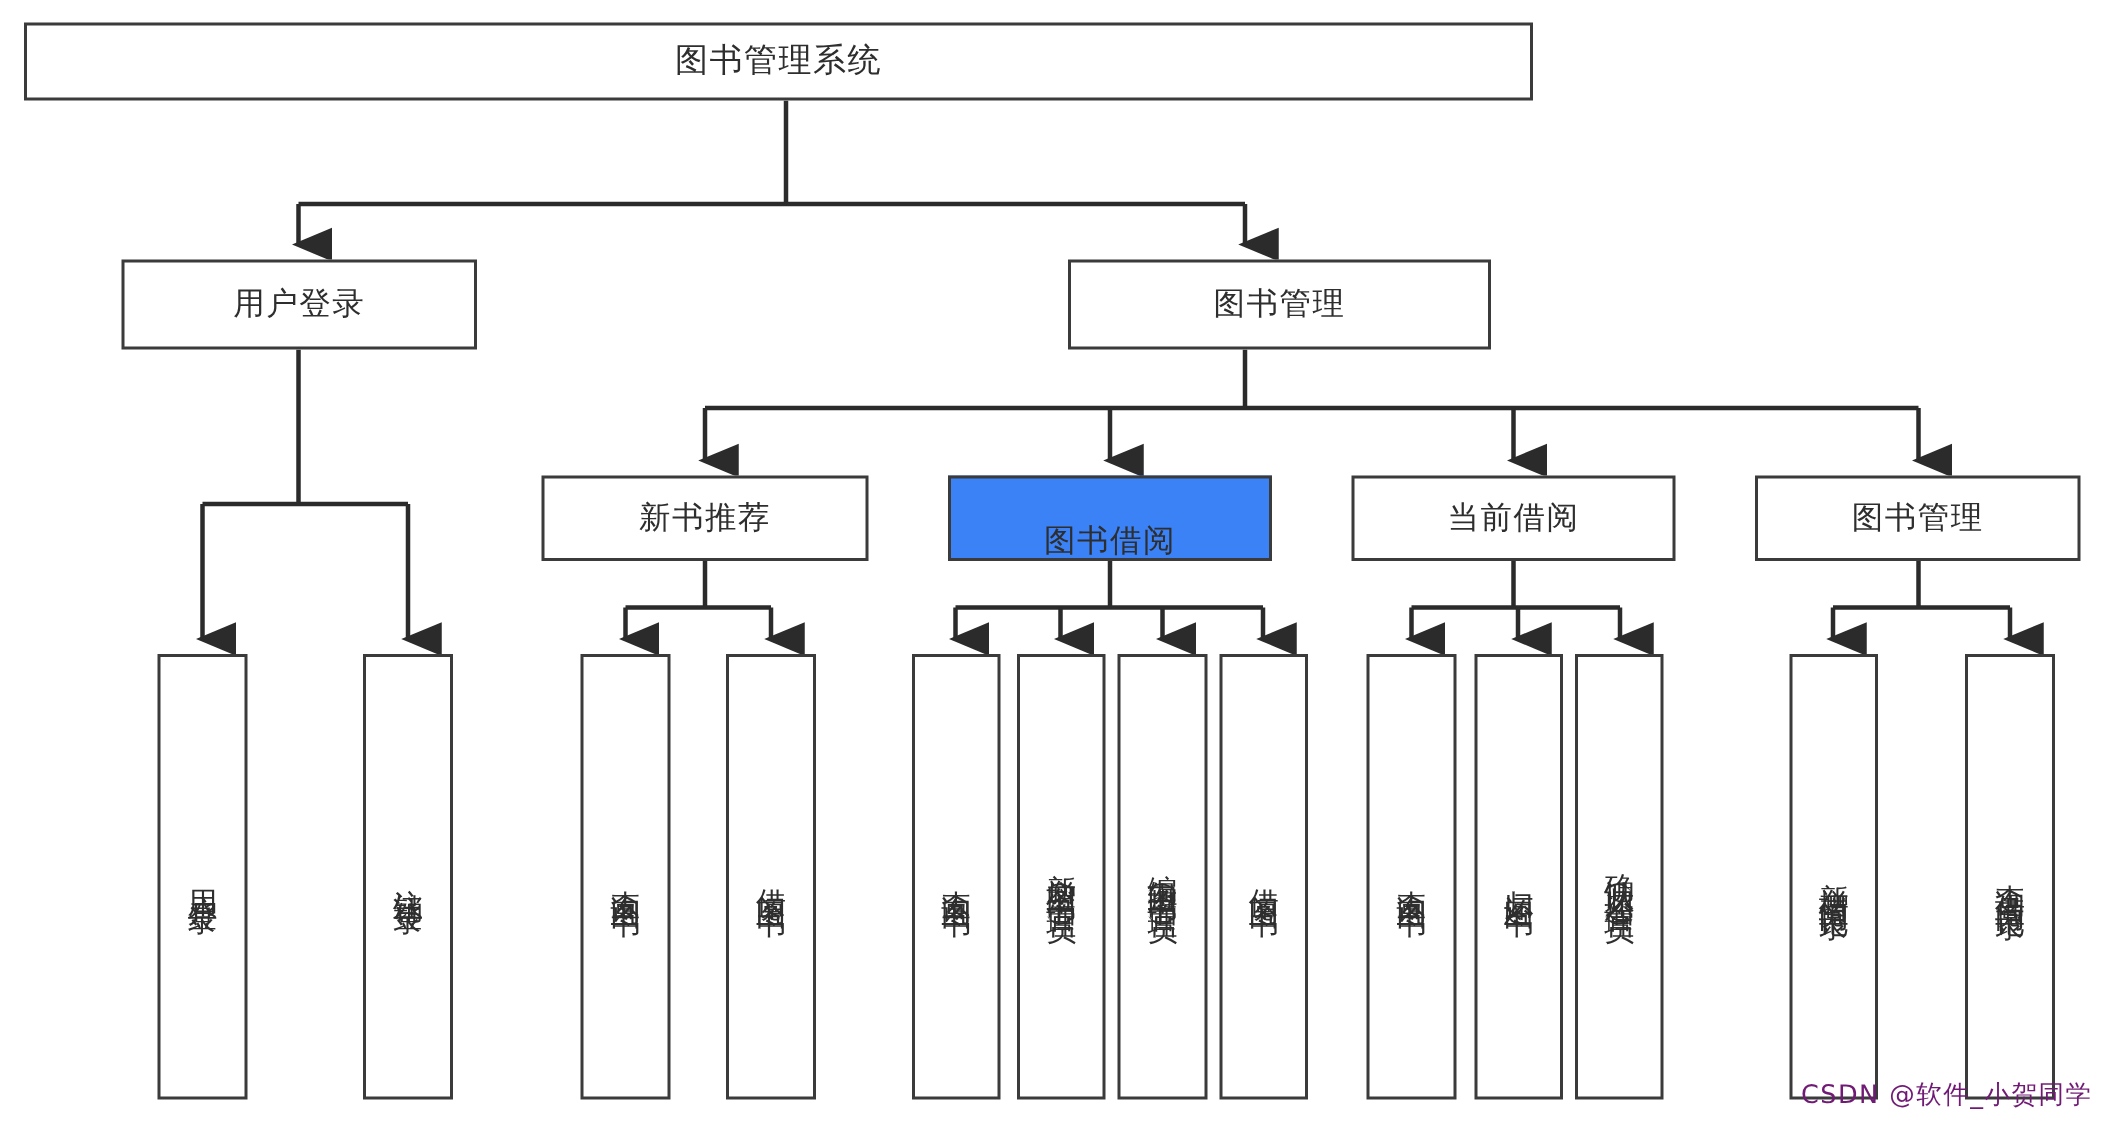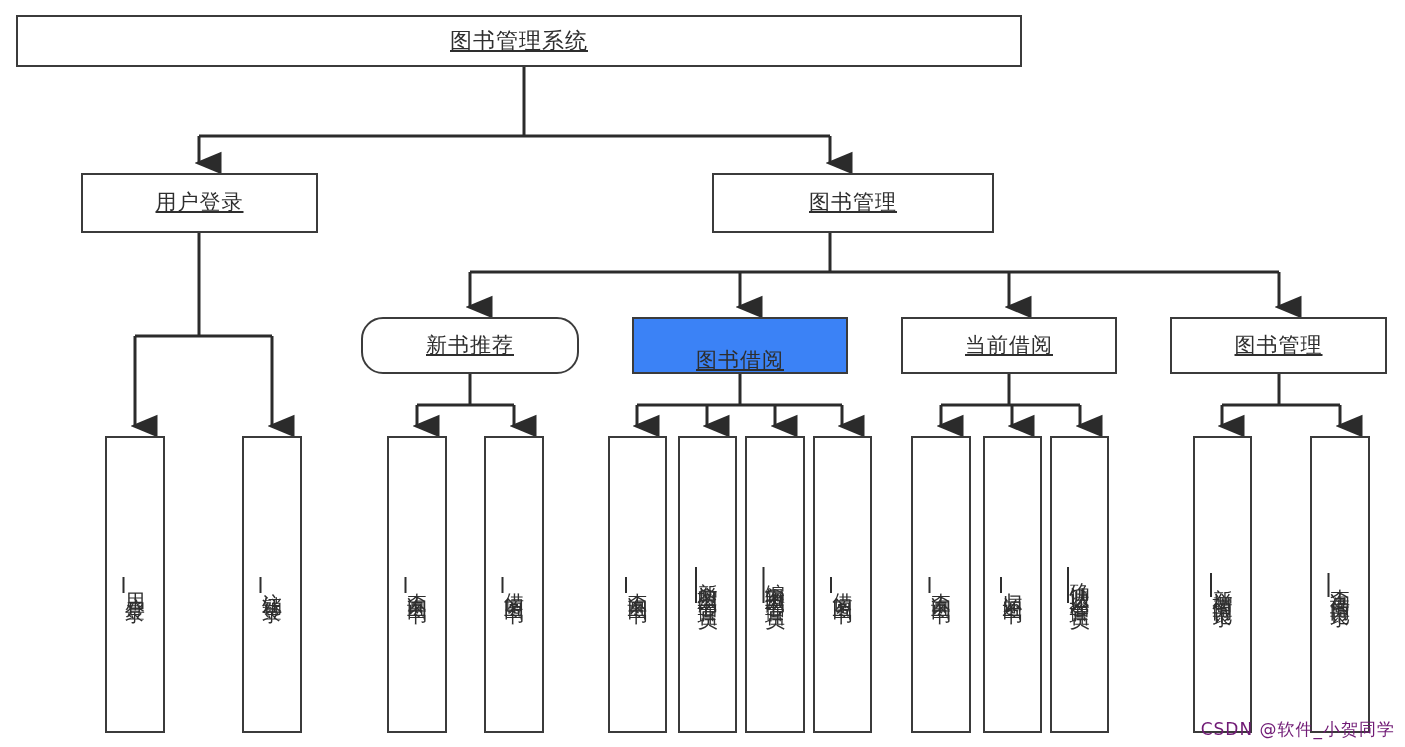--- a/index.html
+++ b/index.html
@@ -31,21 +31,20 @@
     align-items:center;
     justify-content:center;
     z-index:3;
   }
   .node .label{
     font-size:21px;
     letter-spacing:1px;
     color:#2e2e2e;
     white-space:nowrap;
     line-height:1.1;
-    text-decoration:underline;
   }
   .node.leaf .label{
     writing-mode:vertical-rl;
     text-orientation:upright;
     font-size:20px;
     letter-spacing:4px;
     line-height:1.05;
     white-space:normal;
   }
   .node.root .label{ font-size:22px; }
@@ -120,21 +119,21 @@
     <span class="label" style="color: rgb(46, 46, 46);">图书管理系统</span>
   </div>
 
   <div class="node lvl1" style="left: 81px; top: 173px; width: 237px; height: 60px; border-color: rgb(59, 59, 59); background: rgb(255, 255, 255);">
     <span class="label" style="color: rgb(46, 46, 46);">用户登录</span>
   </div>
   <div class="node lvl1" style="left: 712px; top: 173px; width: 282px; height: 60px; border-color: rgb(59, 59, 59); background: rgb(255, 255, 255);">
     <span class="label" style="color: rgb(46, 46, 46);">图书管理</span>
   </div>
 
-  <div class="node lvl2" style="left: 361px; top: 317px; width: 218px; height: 57px; border-color: rgb(59, 59, 59); background: rgb(255, 255, 255); border-radius: 22px;">
+  <div class="node lvl2" style="left: 361px; top: 317px; width: 218px; height: 57px; border-color: rgb(59, 59, 59); background: rgb(255, 255, 255);">
     <span class="label" style="color: rgb(46, 46, 46);">新书推荐</span>
   </div>
   <div class="node lvl2" style="left: 632px; top: 317px; width: 216px; height: 57px; border-color: rgb(59, 59, 59); background: #3b82f6; align-items: flex-end;">
     <span class="label" style="color: rgb(46, 46, 46);">图书借阅</span>
   </div>
   <div class="node lvl2" style="left: 901px; top: 317px; width: 216px; height: 57px; border-color: rgb(59, 59, 59); background: rgb(255, 255, 255);">
     <span class="label" style="color: rgb(46, 46, 46);">当前借阅</span>
   </div>
   <div class="node lvl2" style="left: 1170px; top: 317px; width: 217px; height: 57px; border-color: rgb(59, 59, 59); background: rgb(255, 255, 255);">
     <span class="label" style="color: rgb(46, 46, 46);">图书管理</span>

